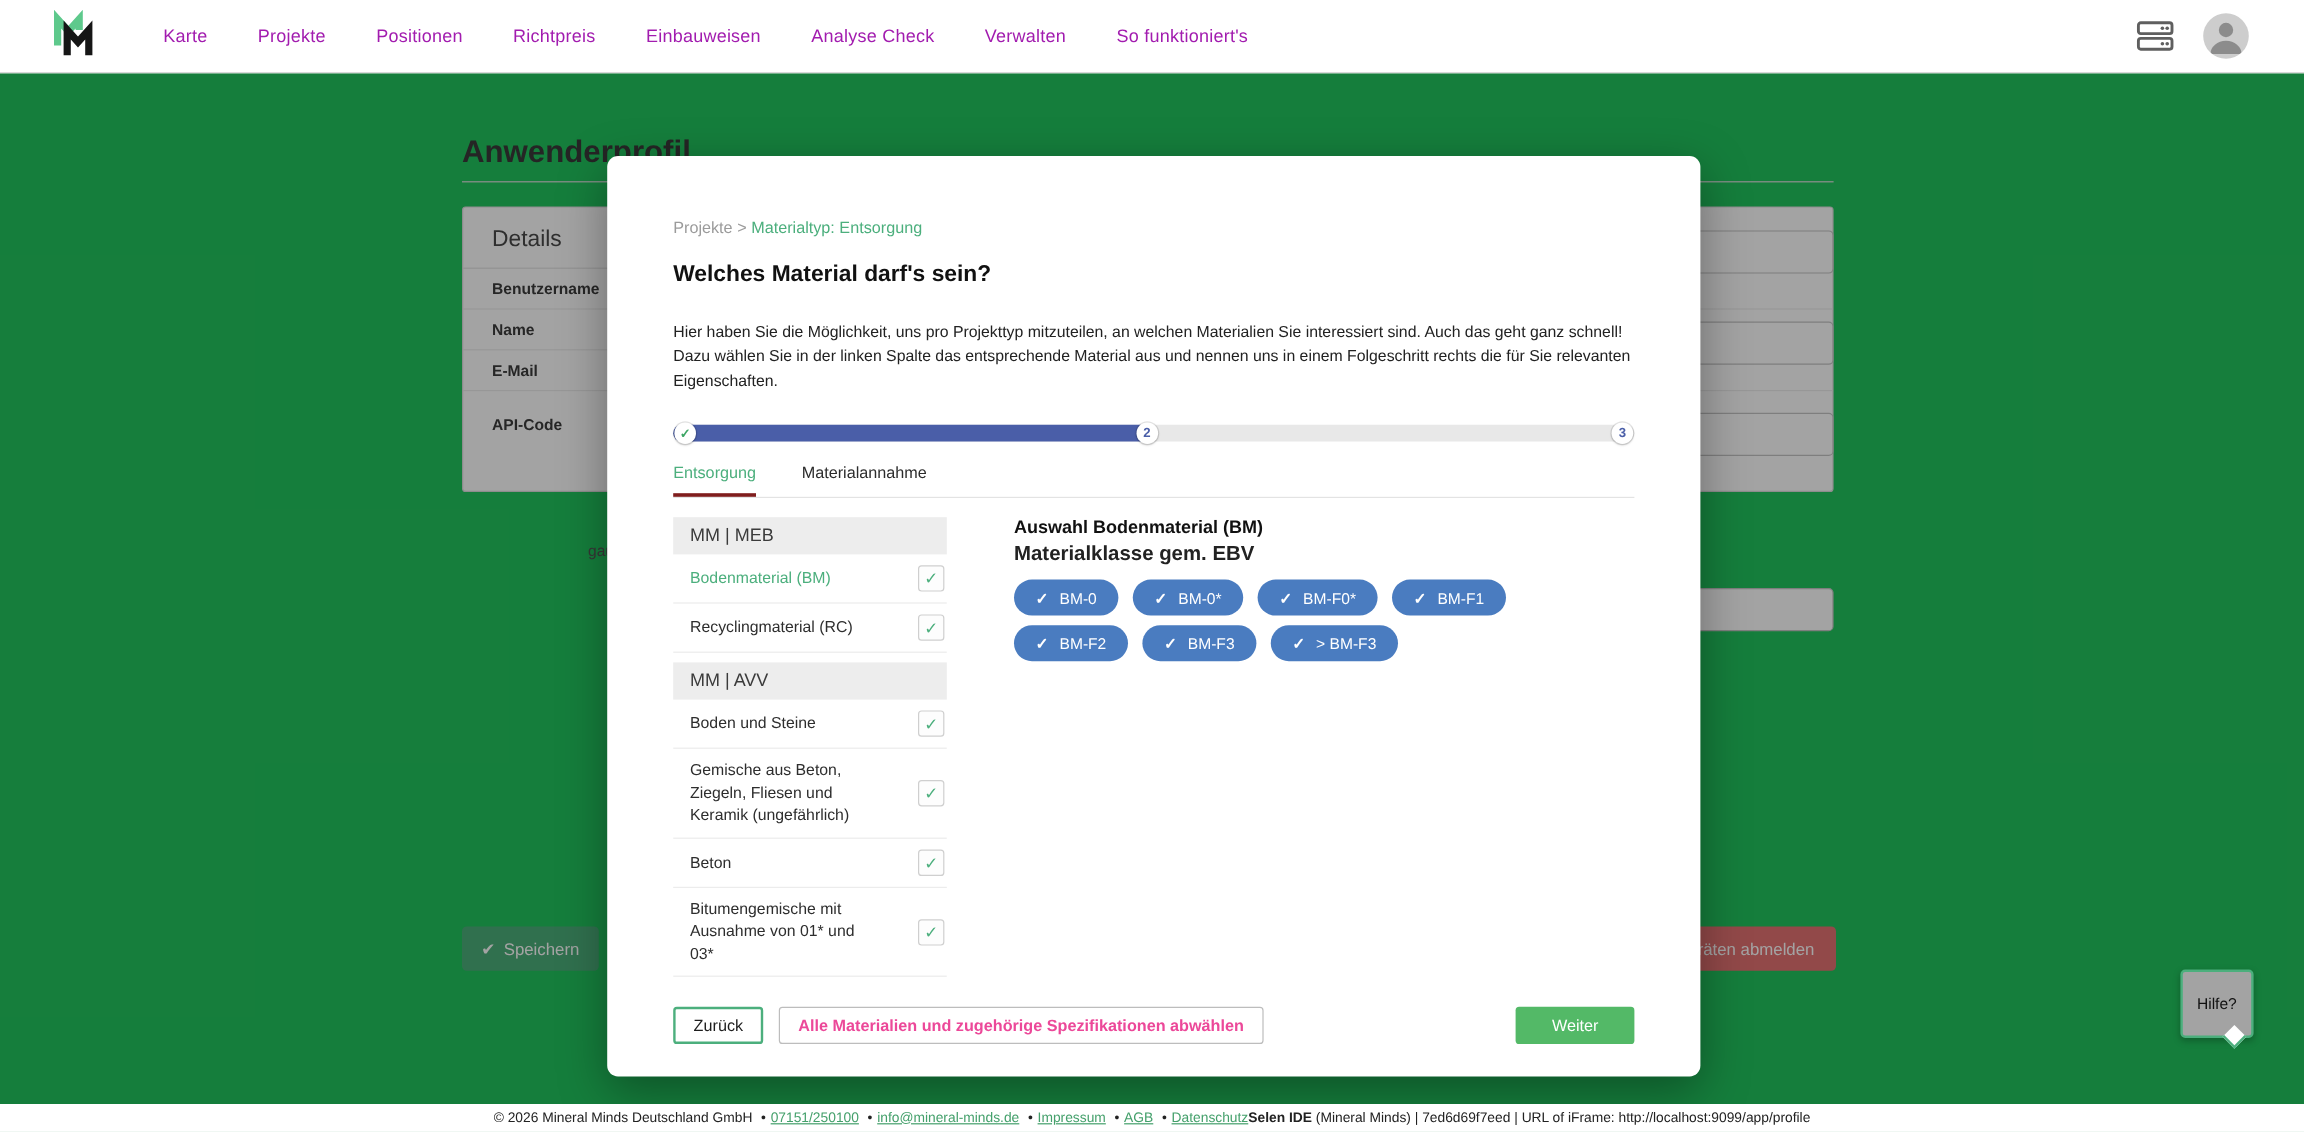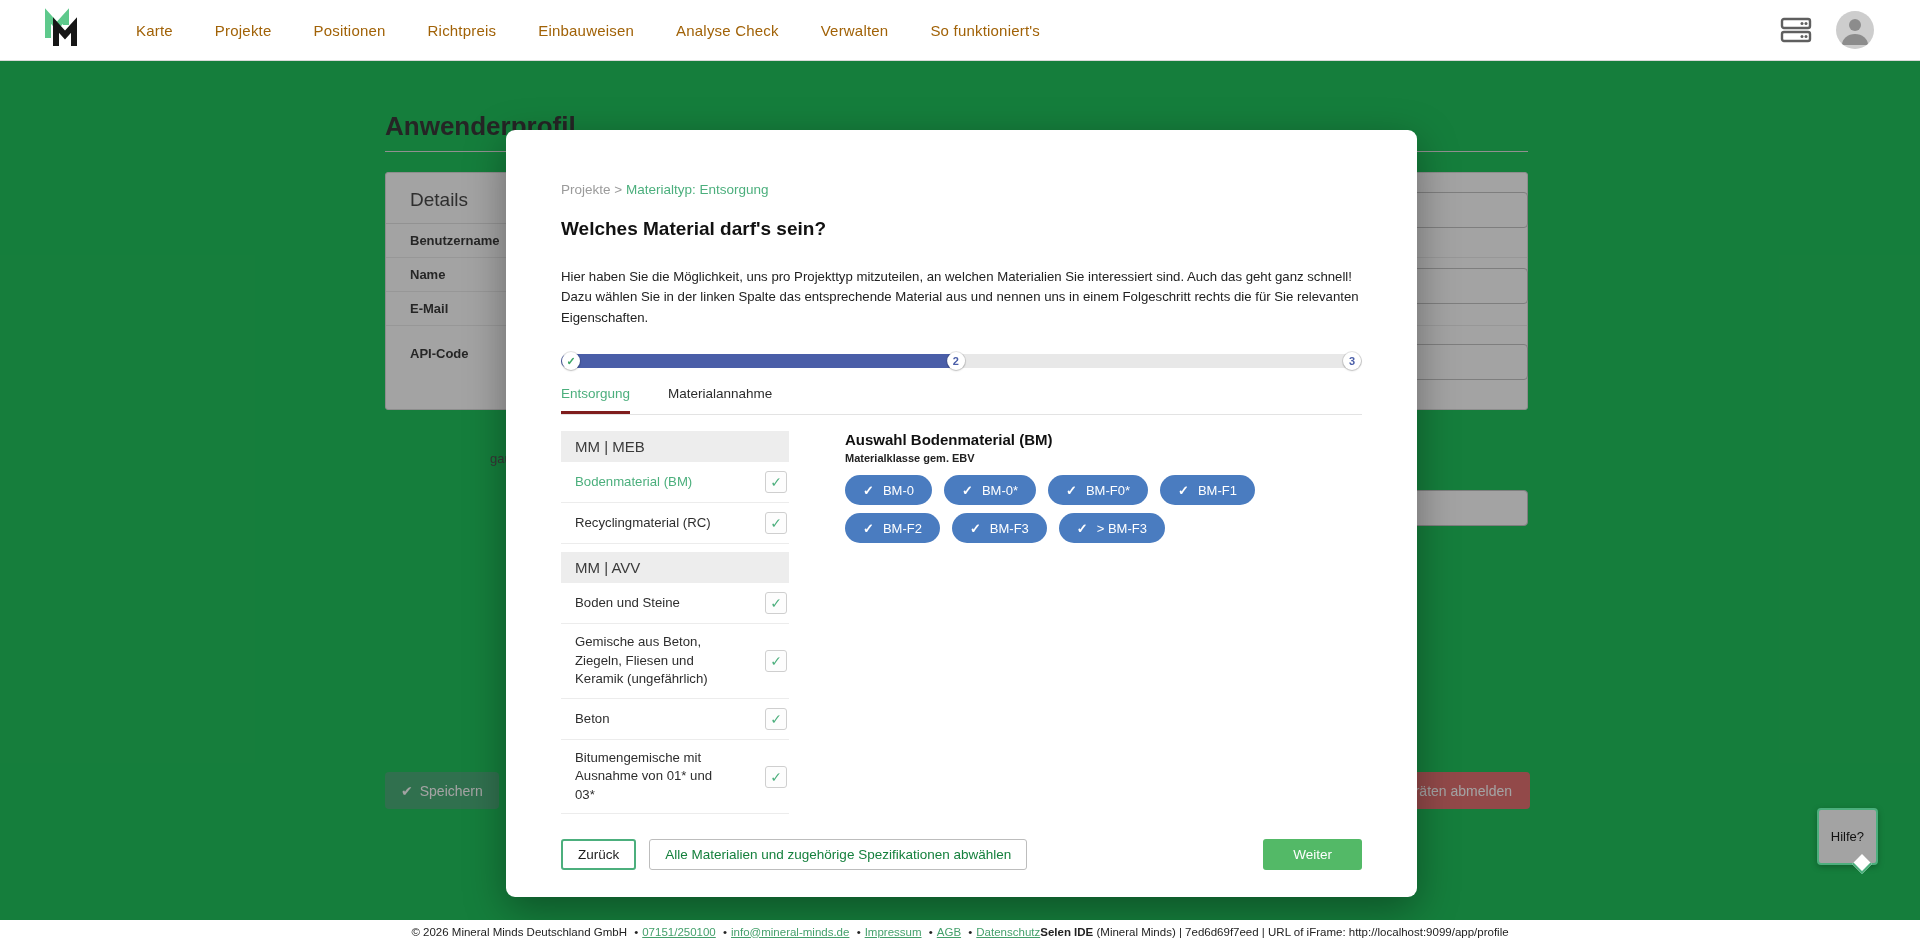--- a/index.html
+++ b/index.html
@@ -4,21 +4,21 @@
 <style>
   * { margin:0; padding:0; box-sizing:border-box; }
   html,body { width:1920px; height:943px; overflow:hidden; background:#fff;
     font-family:"Liberation Sans", sans-serif; color:#222; }
 
   
   .navbar { position:absolute; top:0; left:0; width:1920px; height:61px; background:#fff;
     border-bottom:1px solid #d9d9d9; display:flex; align-items:center; z-index:30; }
   .logo { margin-left:40px; width:44px; height:44px; display:flex; align-items:center; }
   .nav-items { display:flex; margin-left:52px; gap:42px; }
-  .nav-item { font-size:15px; font-weight:500; color:#a16207; cursor:pointer; letter-spacing:.2px; }
+  .nav-item { font-size:15px; font-weight:500; color:#a21caf; cursor:pointer; letter-spacing:.2px; }
   .nav-right { margin-left:auto; margin-right:46px; display:flex; align-items:center; gap:24px; }
   .server-icon { width:32px; height:28px; }
   .avatar { width:38px; height:38px; border-radius:50%; background:#cdcdcd; overflow:hidden;
     display:flex; align-items:flex-end; justify-content:center; }
 
   
   .page { position:absolute; top:61px; left:0; width:1920px; height:859px; background:#22c55e; z-index:1; }
   .page-title { position:absolute; top:50px; left:385px; font-size:26px; font-weight:700; color:#3a3a3a; }
   .page-title-rule { position:absolute; top:90px; left:385px; width:1143px; border-top:1px solid #e2e2e2; }
   .details-card { position:absolute; top:111px; left:385px; width:1143px; height:238px;
@@ -67,29 +67,29 @@
   .group-header { background:#ededed; padding:7px 14px; font-size:15px; color:#3b3b3b; margin-top:8px; }
   .group-header:first-child { margin-top:0; }
   .mat-row { display:flex; align-items:center; justify-content:space-between; padding:9px 2px 9px 14px;
     border-bottom:1px solid #ececec; cursor:pointer; }
   .mat-label { font-size:13.2px; color:#2e2e2e; max-width:158px; line-height:1.4; }
   .mat-label.selected { color:#4caf7d; }
   .checkbox { width:22px; height:22px; flex:none; border:1px solid #cfcfcf; border-radius:3px; background:#fdfdfd;
     display:flex; align-items:center; justify-content:center; color:#4caf7d; font-size:14px; cursor:pointer; }
   .detail-col { margin-left:56px; flex:1; }
   .detail-title { font-size:15px; font-weight:700; color:#111; }
-  .detail-sub { margin-top:4px; font-size:11px; font-weight:700; color:#222; }
+  .detail-sub { margin-top:4px; font-size:17px; font-weight:700; color:#222; }
   .chips { margin-top:11px; display:flex; flex-wrap:wrap; gap:8px 12px; max-width:470px; }
   .chip { height:30px; border-radius:15px; background:#4a7cc0; color:#fff; display:inline-flex;
     align-items:center; padding:0 18px; font-size:13px; gap:9px; cursor:pointer; }
   .chip .chk { font-size:13px; font-weight:700; }
   .m-footer { position:absolute; bottom:27px; left:55px; right:55px; display:flex; gap:13px; align-items:center; }
   .btn { height:31px; border-radius:3px; font-size:13.5px; font-family:inherit; background:#fff; cursor:pointer; }
   .btn-back { border:2px solid #4caf7d; padding:0 15px; color:#1d1d1d; }
-  .btn-deselect { border:1px solid #bdbdbd; padding:0 15px; color:#15803d; }
+  .btn-deselect { border:1px solid #bdbdbd; padding:0 15px; color:#ec4899;font-weight:bold; }
   .btn-next { margin-left:auto; border:none; background:#53b967; color:#fff; padding:0 30px; }
 
   
   .help-bubble { position:absolute; right:42px; bottom:78px; z-index:15; background:#a3a3a3;
     border:2px solid #4caf7d; border-radius:4px; padding:19px 12px; font-size:13px; color:#111;
     cursor:pointer; box-shadow:0 2px 6px rgba(0,0,0,.25); }
   .help-bubble:after { content:""; position:absolute; bottom:-8px; right:7px; width:12px; height:12px;
     background:#fff; border-right:2px solid #4caf7d; border-bottom:2px solid #4caf7d; transform:rotate(45deg); }
 
   

